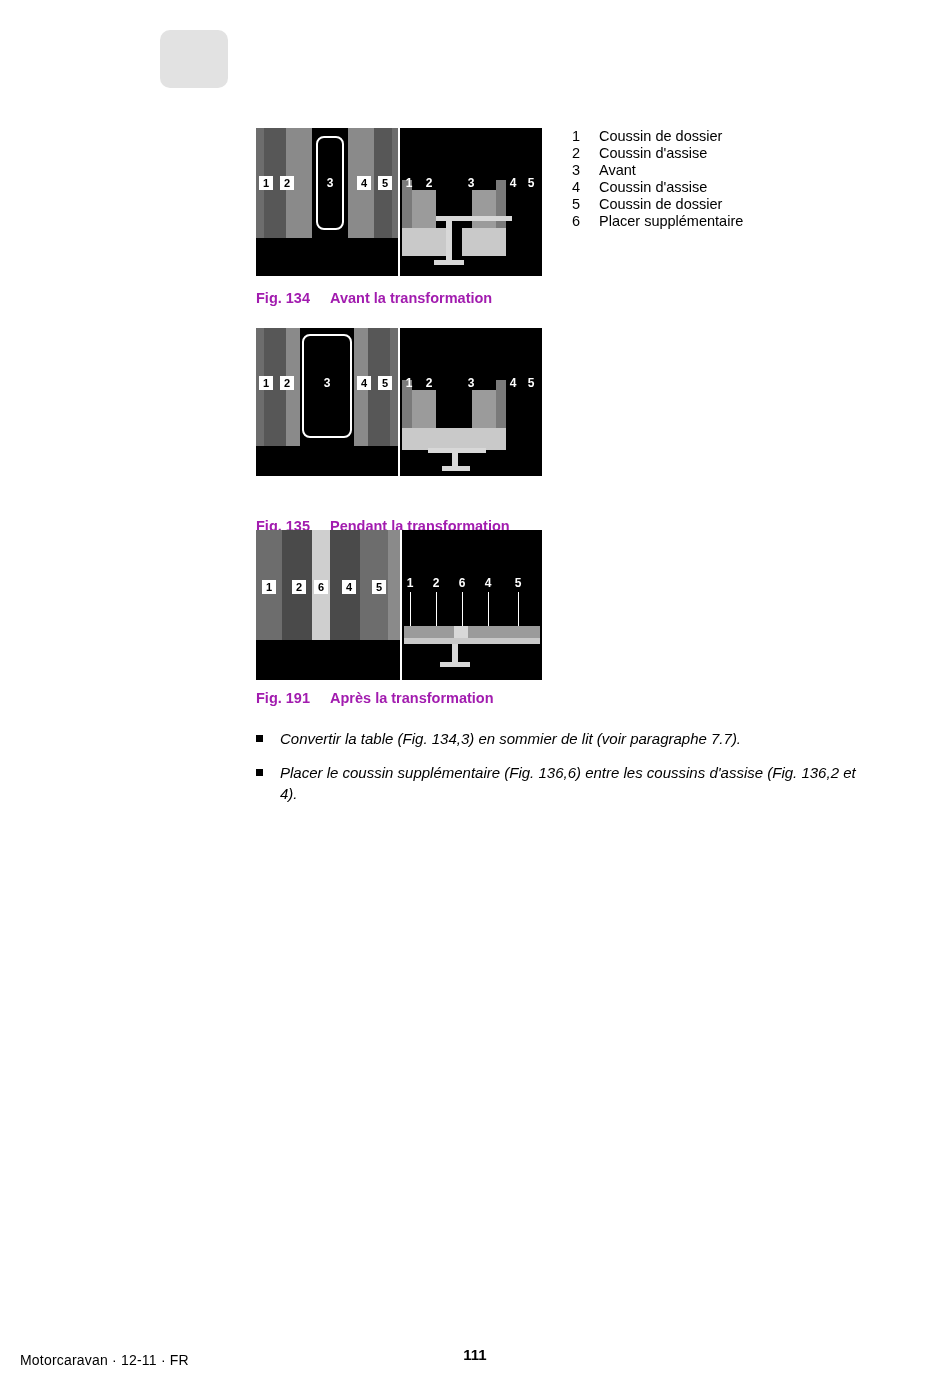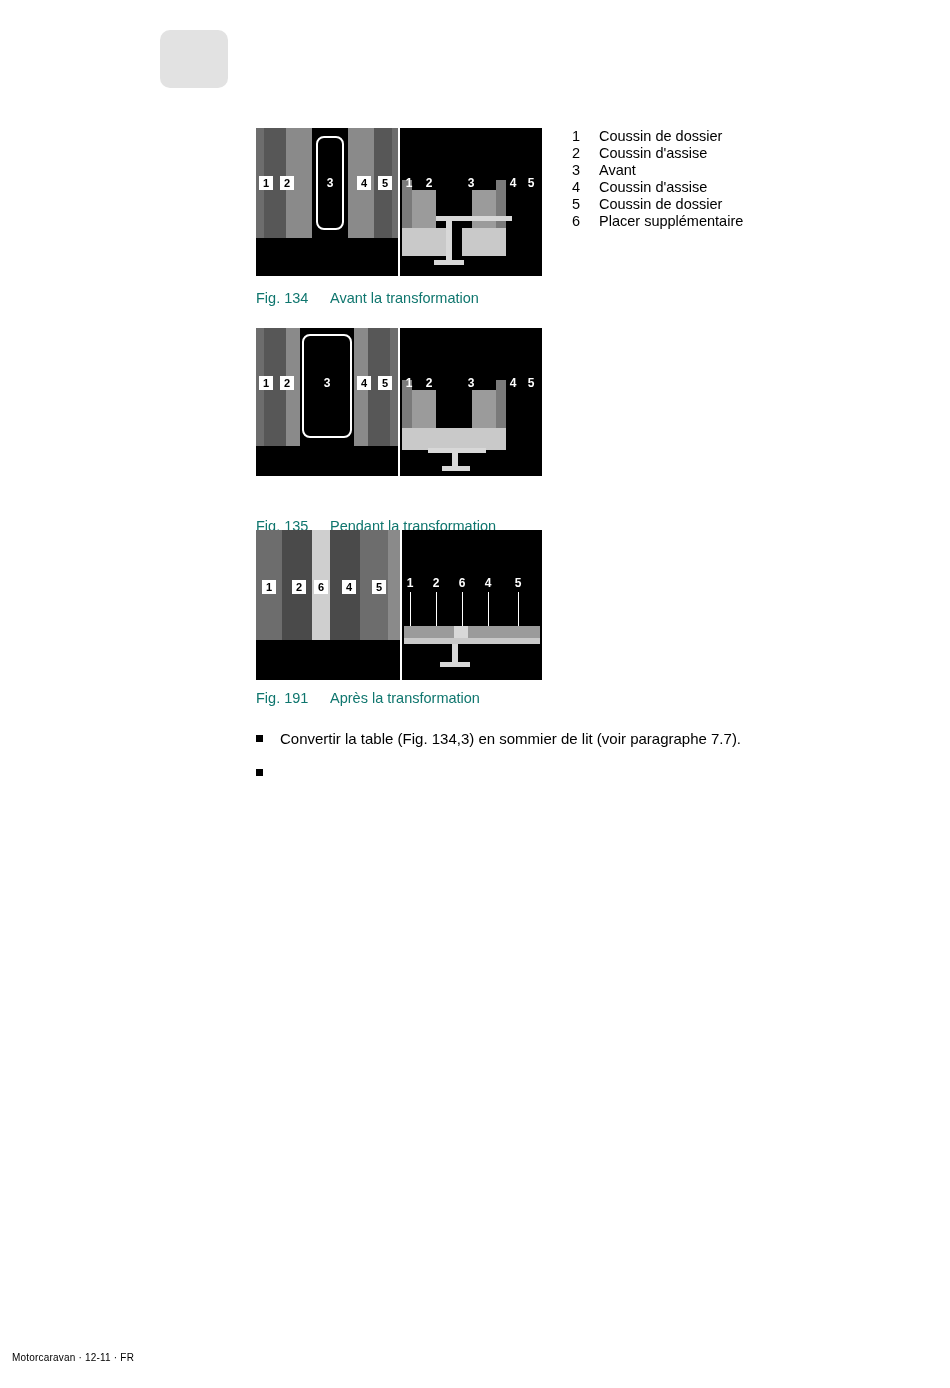--- a/index.html
+++ b/index.html
@@ -38,22 +38,23 @@
     position: absolute;
   }
   .fig-img {
     position: relative;
     background: #000000;
     overflow: hidden;
   }
   .fig-caption {
     position: absolute;
     font-size: 14.5px;
-    color: #0f766e;
+    color: #a21caf;
     white-space: nowrap;
+    font-weight: bold;
   }
   .fig-caption .num {
     display: inline-block;
     width: 74px;
   }
 
   
   .legend {
     position: absolute;
     left: 572px;
@@ -75,36 +76,37 @@
     left: 256px;
     top: 728px;
     width: 620px;
     font-size: 15px;
     line-height: 21px;
   }
   .bullet {
     position: relative;
     padding-left: 24px;
     margin-bottom: 13px;
+    font-style: italic;
   }
   .bullet .sq {
     position: absolute;
     left: 0;
     top: 7px;
     width: 7px;
     height: 7px;
     background: #000;
   }
 
   
   .footer-left {
     position: absolute;
-    left: 12px;
+    left: 20px;
     top: 1352px;
-    font-size: 10px;
+    font-size: 14px;
     letter-spacing: 0.2px;
     color: #000;
   }
   .footer-page {
     position: absolute;
     left: 0;
     top: 1346px;
     width: 950px;
     text-align: center;
     font-size: 15px;
@@ -310,17 +312,22 @@
   </div>
 
   <div class="bullets">
     <div class="bullet">
       <span class="sq"></span>
       <span>Convertir la table (Fig. 134,3) en sommier de lit (voir paragraphe 7.7).</span>
     </div>
     <div class="bullet">
       <span class="sq"></span>
     </div>
+    <div class="bullet">
+      <span class="sq"></span>
+      <span>Placer le coussin supplémentaire (Fig. 136,6) entre les coussins d'assise (Fig. 136,2 et 4).</span>
+    </div>
   </div>
 
   <div class="footer-left">Motorcaravan · 12-11 · FR</div>
+  <div class="footer-page">111</div>
 
 </div>
 
 </body></html>

